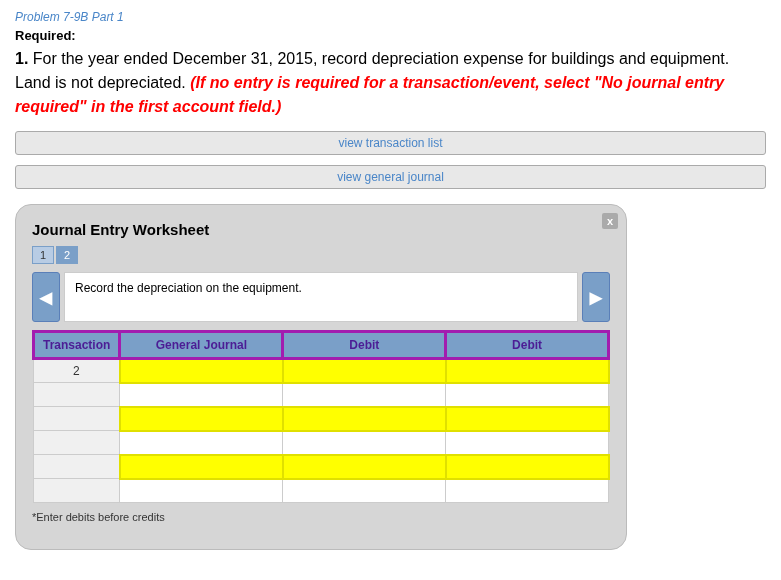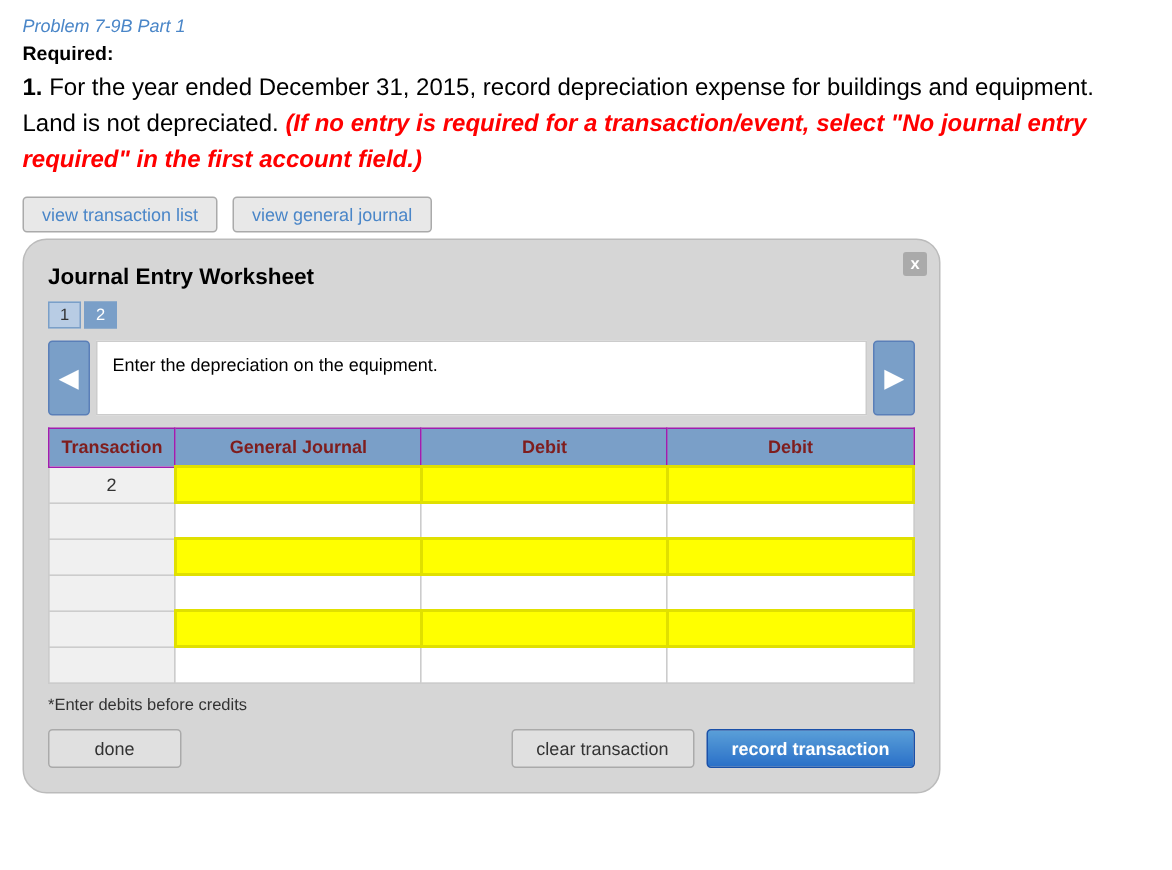--- a/index.html
+++ b/index.html
@@ -29,21 +29,22 @@
       max-width: 730px;
     }
     .red-italic {
       color: red;
       font-style: italic;
       font-weight: bold;
     }
     .top-buttons {
       display: flex;
       gap: 10px;
-      margin-bottom: 4px;
+      margin-bottom: 15px;
+      flex-direction: column;
     }
     .top-btn {
       border: 1px solid #aaa;
       background: #e8e8e8;
       padding: 4px 12px;
       font-size: 12px;
       color: #4a86c8;
       cursor: pointer;
       border-radius: 3px;
     }
@@ -131,23 +132,23 @@
     }
 
     .journal-table {
       width: 100%;
       border-collapse: collapse;
       font-size: 12px;
       margin-bottom: 8px;
     }
     .journal-table th {
       background: #7a9fc8;
-      color: #7f1d1d;
+      color: #4c1d95;
       padding: 5px 8px;
-      border: 1px solid #a21caf;
+      border: 3px solid #a21caf;
       font-weight: bold;
     }
     .journal-table td {
       border: 1px solid #ccc;
       padding: 0;
       height: 24px;
       background: #fff;
     }
     .journal-table td.transaction-num {
       text-align: center;
@@ -242,21 +243,21 @@
   <div class="worksheet-title">Journal Entry Worksheet</div>
   <div class="close-btn">x</div>
 
   <div class="page-tabs">
     <div class="page-tab">1</div>
     <div class="page-tab active">2</div>
   </div>
 
   <div class="nav-row">
     <div class="nav-arrow">◀</div>
-    <div class="description-box">Enter the depreciation on the equipment.</div>
+    <div class="description-box">Record the depreciation on the equipment.</div>
     <div class="nav-arrow right">▶</div>
   </div>
 
   <table class="journal-table">
     <thead>
       <tr>
         <th>Transaction</th>
         <th>General Journal</th>
         <th>Debit</th>
         <th>Debit</th>
@@ -297,20 +298,13 @@
         <td class="transaction-num"></td>
         <td><input type="text" style=""></td>
         <td><input type="text" style=""></td>
         <td><input type="text" style=""></td>
       </tr>
     </tbody>
   </table>
 
   <div class="hint-text">*Enter debits before credits</div>
 
-  <div class="bottom-buttons">
-    <button class="done-btn">done</button>
-    <div class="right-buttons">
-      <button class="clear-btn">clear transaction</button>
-      <button class="record-btn">record transaction</button>
-    </div>
-  </div>
 </div>
 
 </body></html>

